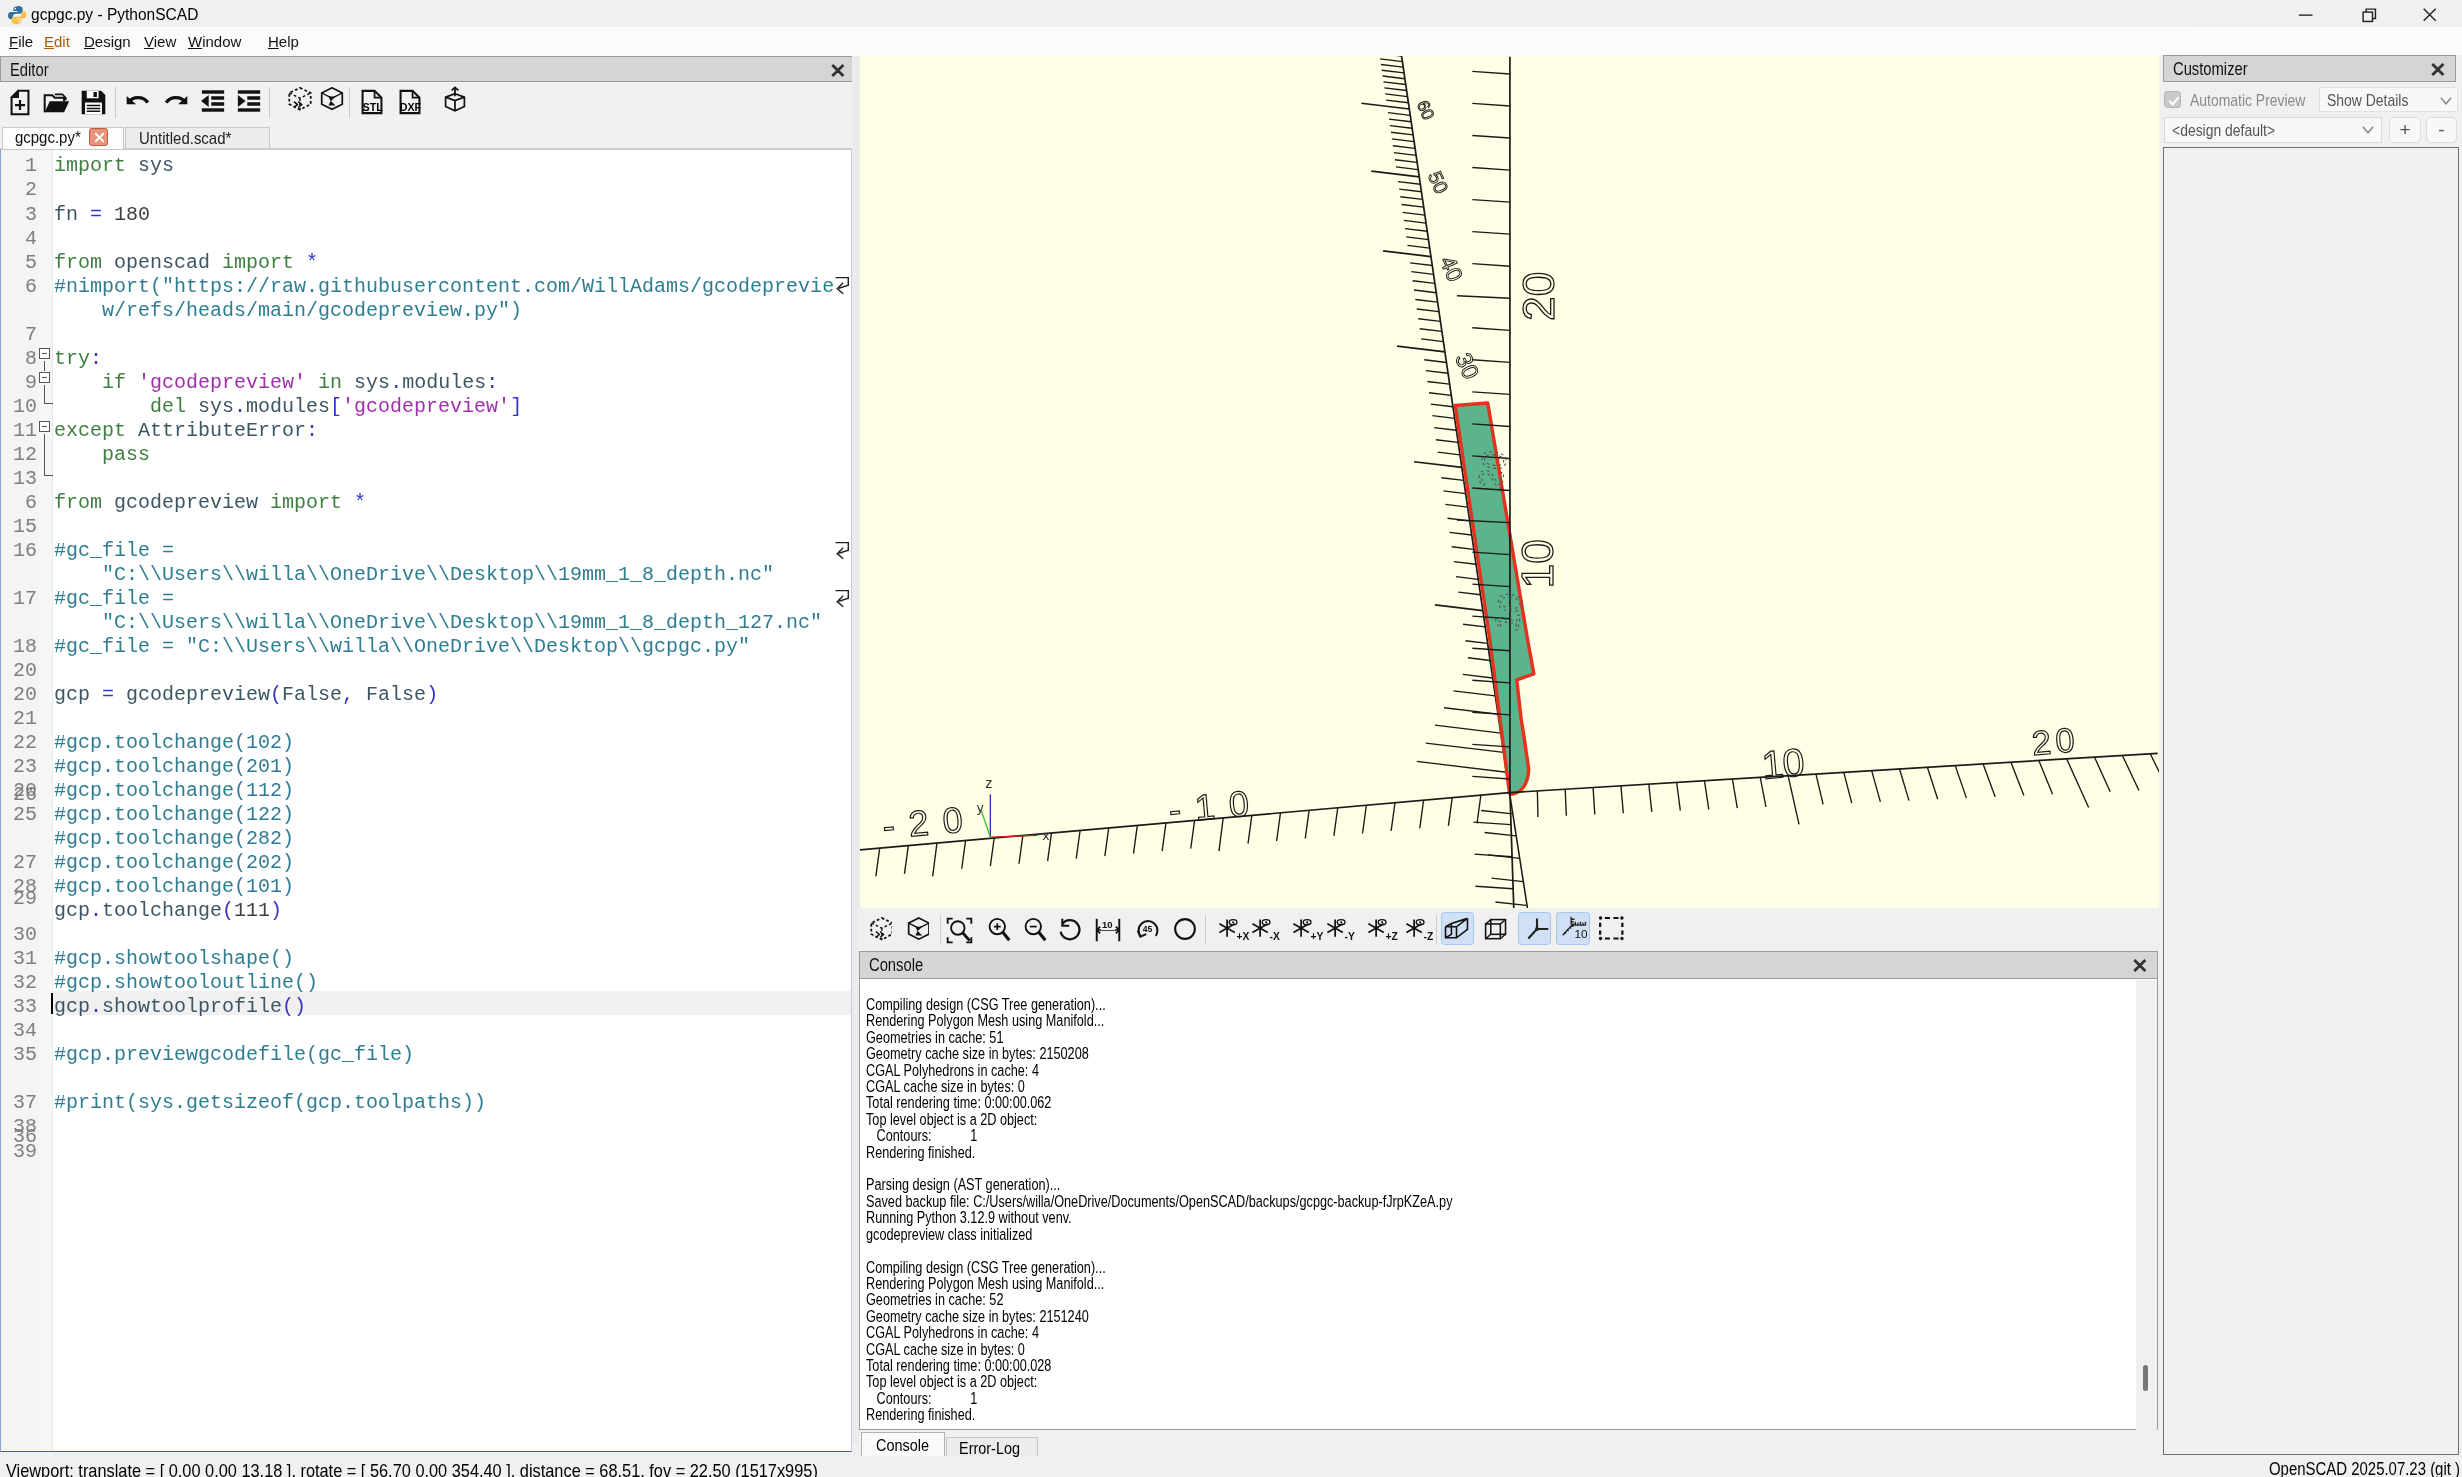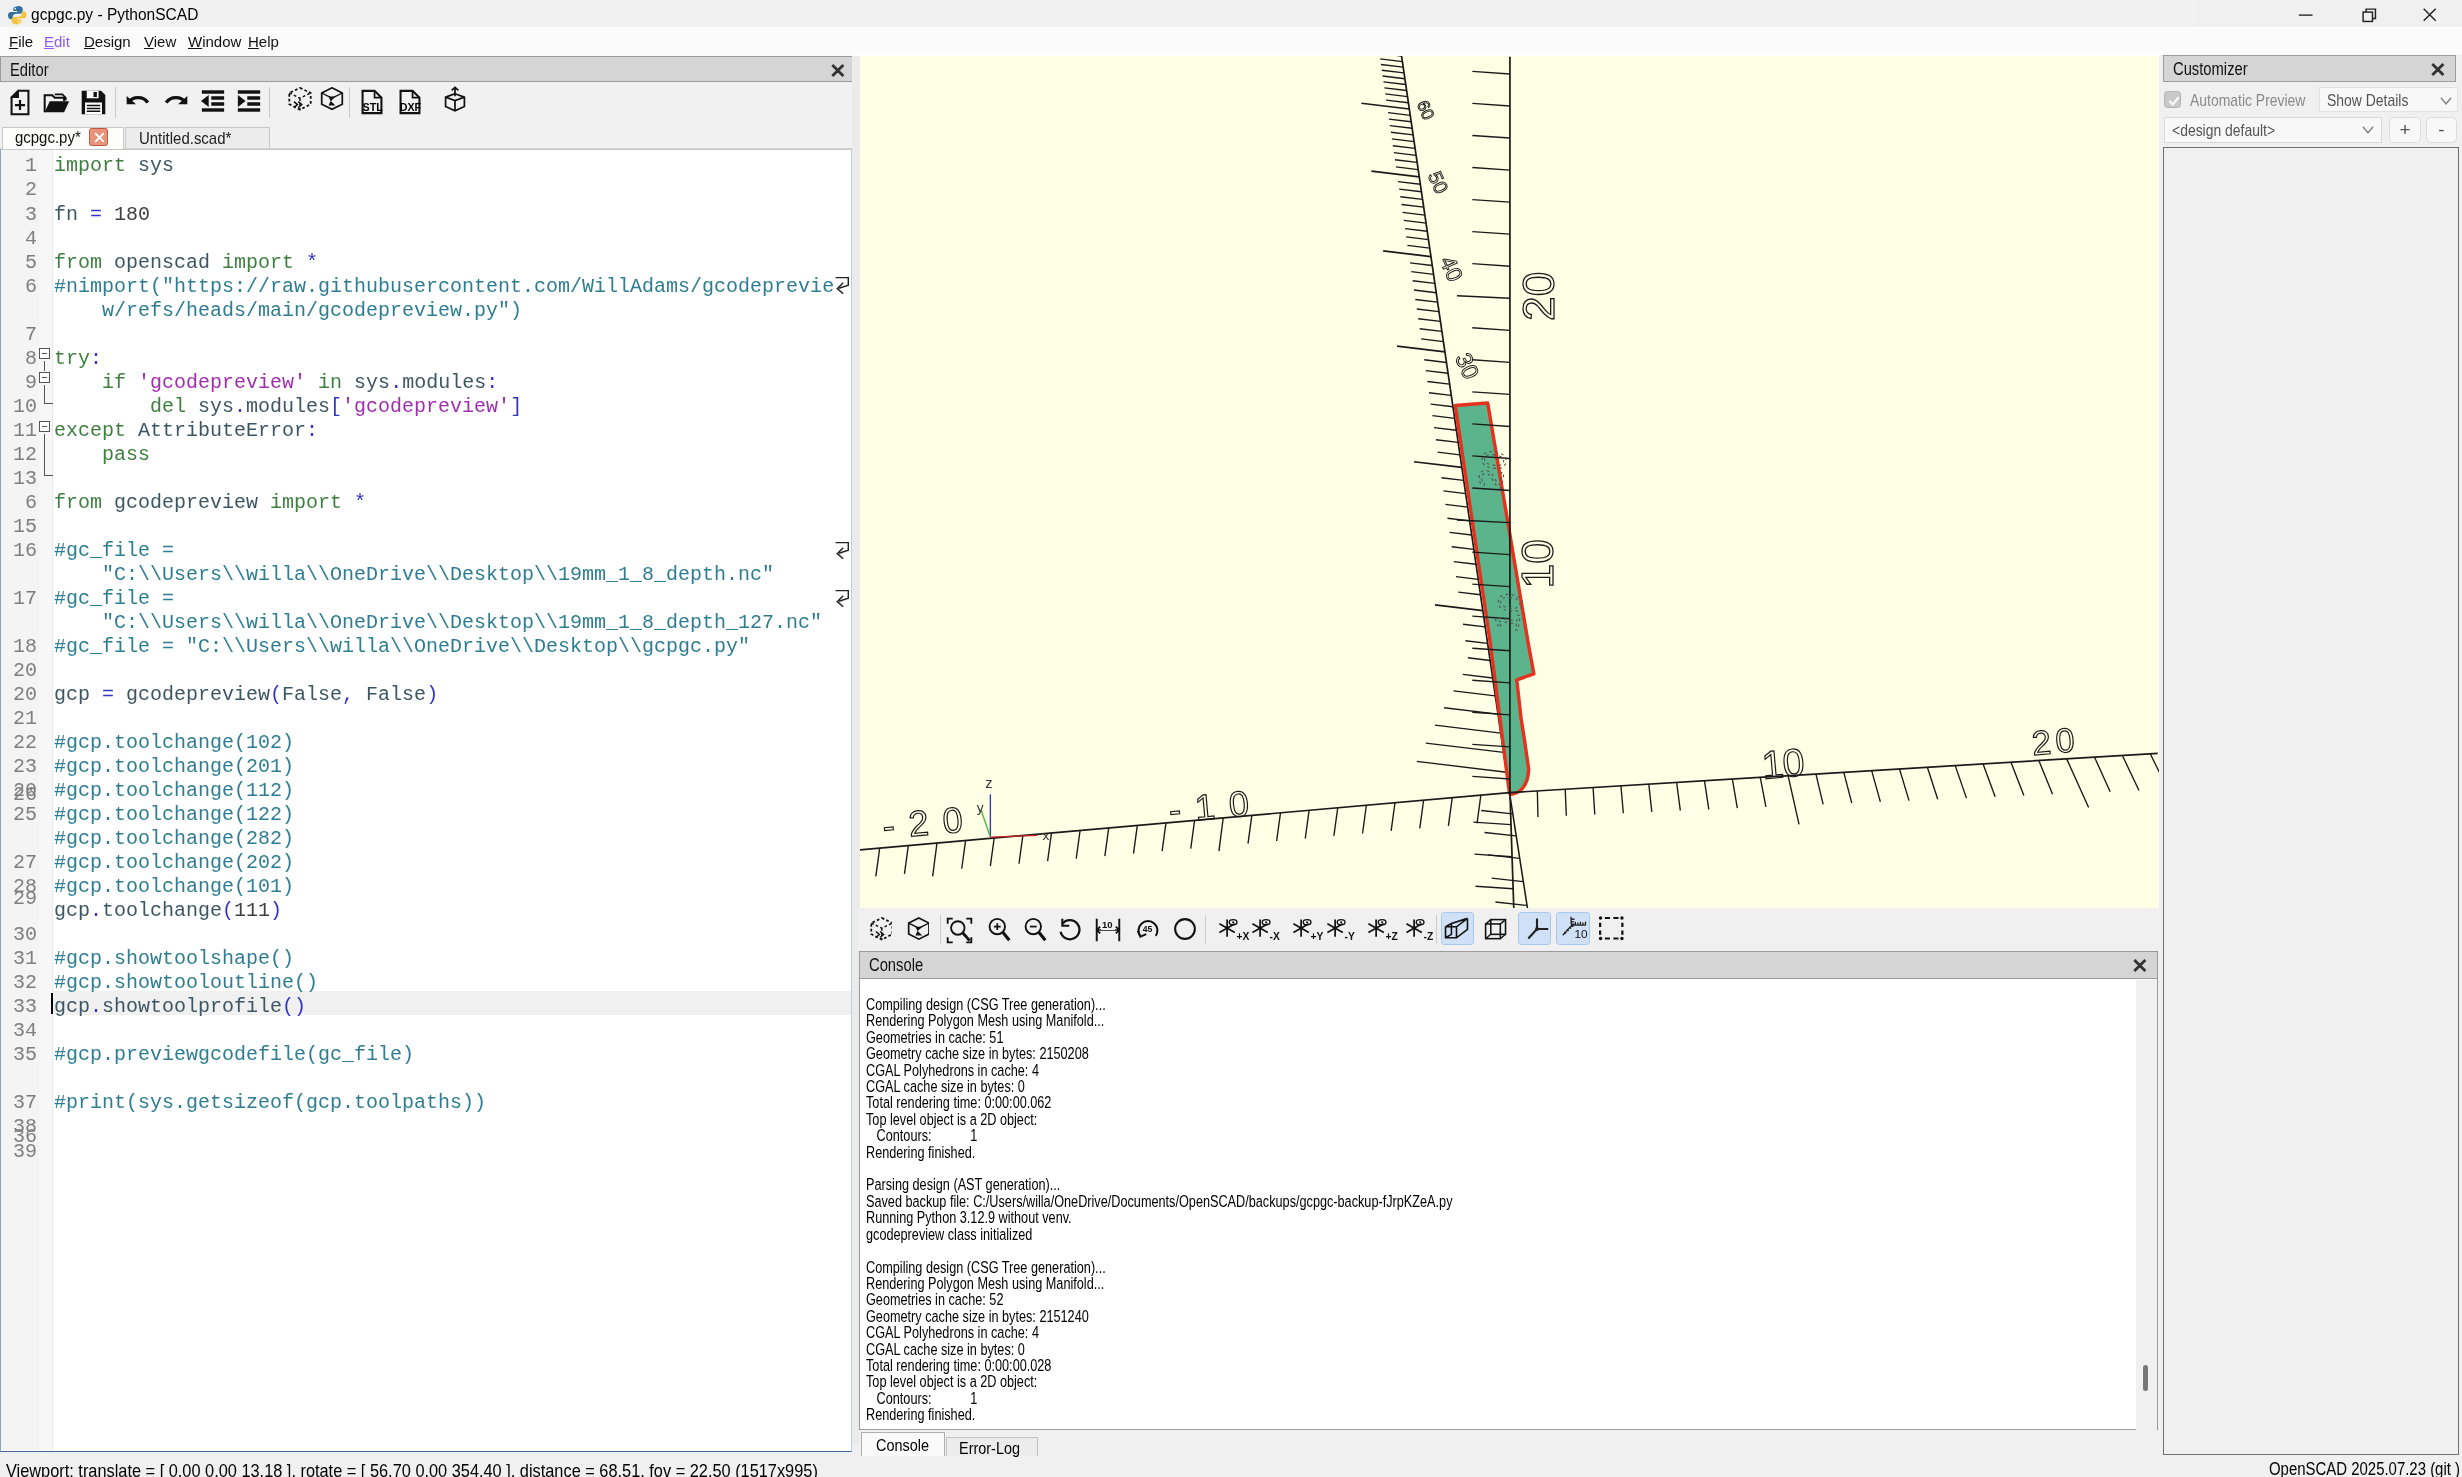--- a/index.html
+++ b/index.html
@@ -30,25 +30,25 @@
  <svg class="abs" style="left:2361px;top:6.8px" width="17" height="17" viewBox="0 0 20 20">
       <rect x="2.5" y="6" width="11" height="11" fill="none" stroke="#222" stroke-width="1.7"></rect>
       <path d="M6 6 v-3.5 h11 v11 h-3.5" fill="none" stroke="#222" stroke-width="1.7"></path>
     </svg>
  <svg class="abs" style="left:2422px;top:6.8px" width="15.4" height="15.4" viewBox="0 0 18 18">
       <path d="M2 2 L16 16 M16 2 L2 16" stroke="#222" stroke-width="1.7" fill="none"></path>
     </svg>
 </div>
 <div class="abs" style="left:0;top:27px;width:2462px;height:29px;background:#fbfbfb">
     <div class="abs" style="left:9px;top:6px;font-size:15px;color:#111"><span style="text-decoration:underline">F</span>ile</div>
-    <div class="abs" style="left:44px;top:6px;font-size:15px;color:#8b5cf6"><span style="text-decoration:underline">E</span>dit</div>
+    <div class="abs" style="left:44px;top:6px;font-size:15px;color:#a16207"><span style="text-decoration:underline">E</span>dit</div>
     <div class="abs" style="left:84px;top:6px;font-size:15px;color:#111"><span style="text-decoration:underline">D</span>esign</div>
     <div class="abs" style="left:144px;top:6px;font-size:15px;color:#111"><span style="text-decoration:underline">V</span>iew</div>
     <div class="abs" style="left:188px;top:6px;font-size:15px;color:#111"><span style="text-decoration:underline">W</span>indow</div>
-    <div class="abs" style="left:248px;top:6px;font-size:15px;color:#111"><span style="text-decoration:underline">H</span>elp</div>
+    <div class="abs" style="left:268px;top:6px;font-size:15px;color:#111"><span style="text-decoration:underline">H</span>elp</div>
   </div>
 
 <div class="hdr" style="left:0;top:56px;width:856px;height:26px">
     <span class="t">Editor</span>
     <span class="x">✕</span>
   </div>
 <div class="abs" style="left:0;top:82px;width:857px;height:44px;background:#f1f1f1"></div>
 <svg class="abs" style="left:9.4px;top:89px" width="22" height="27" viewBox="0 0 26 32">
     <path d="M11 2 h12 v28 h-20 V10 z" fill="none" stroke="#111" stroke-width="2.4"></path>
     <path d="M11 2 v8 h-8 z" fill="#111" stroke="#111" stroke-width="1.5"></path>

